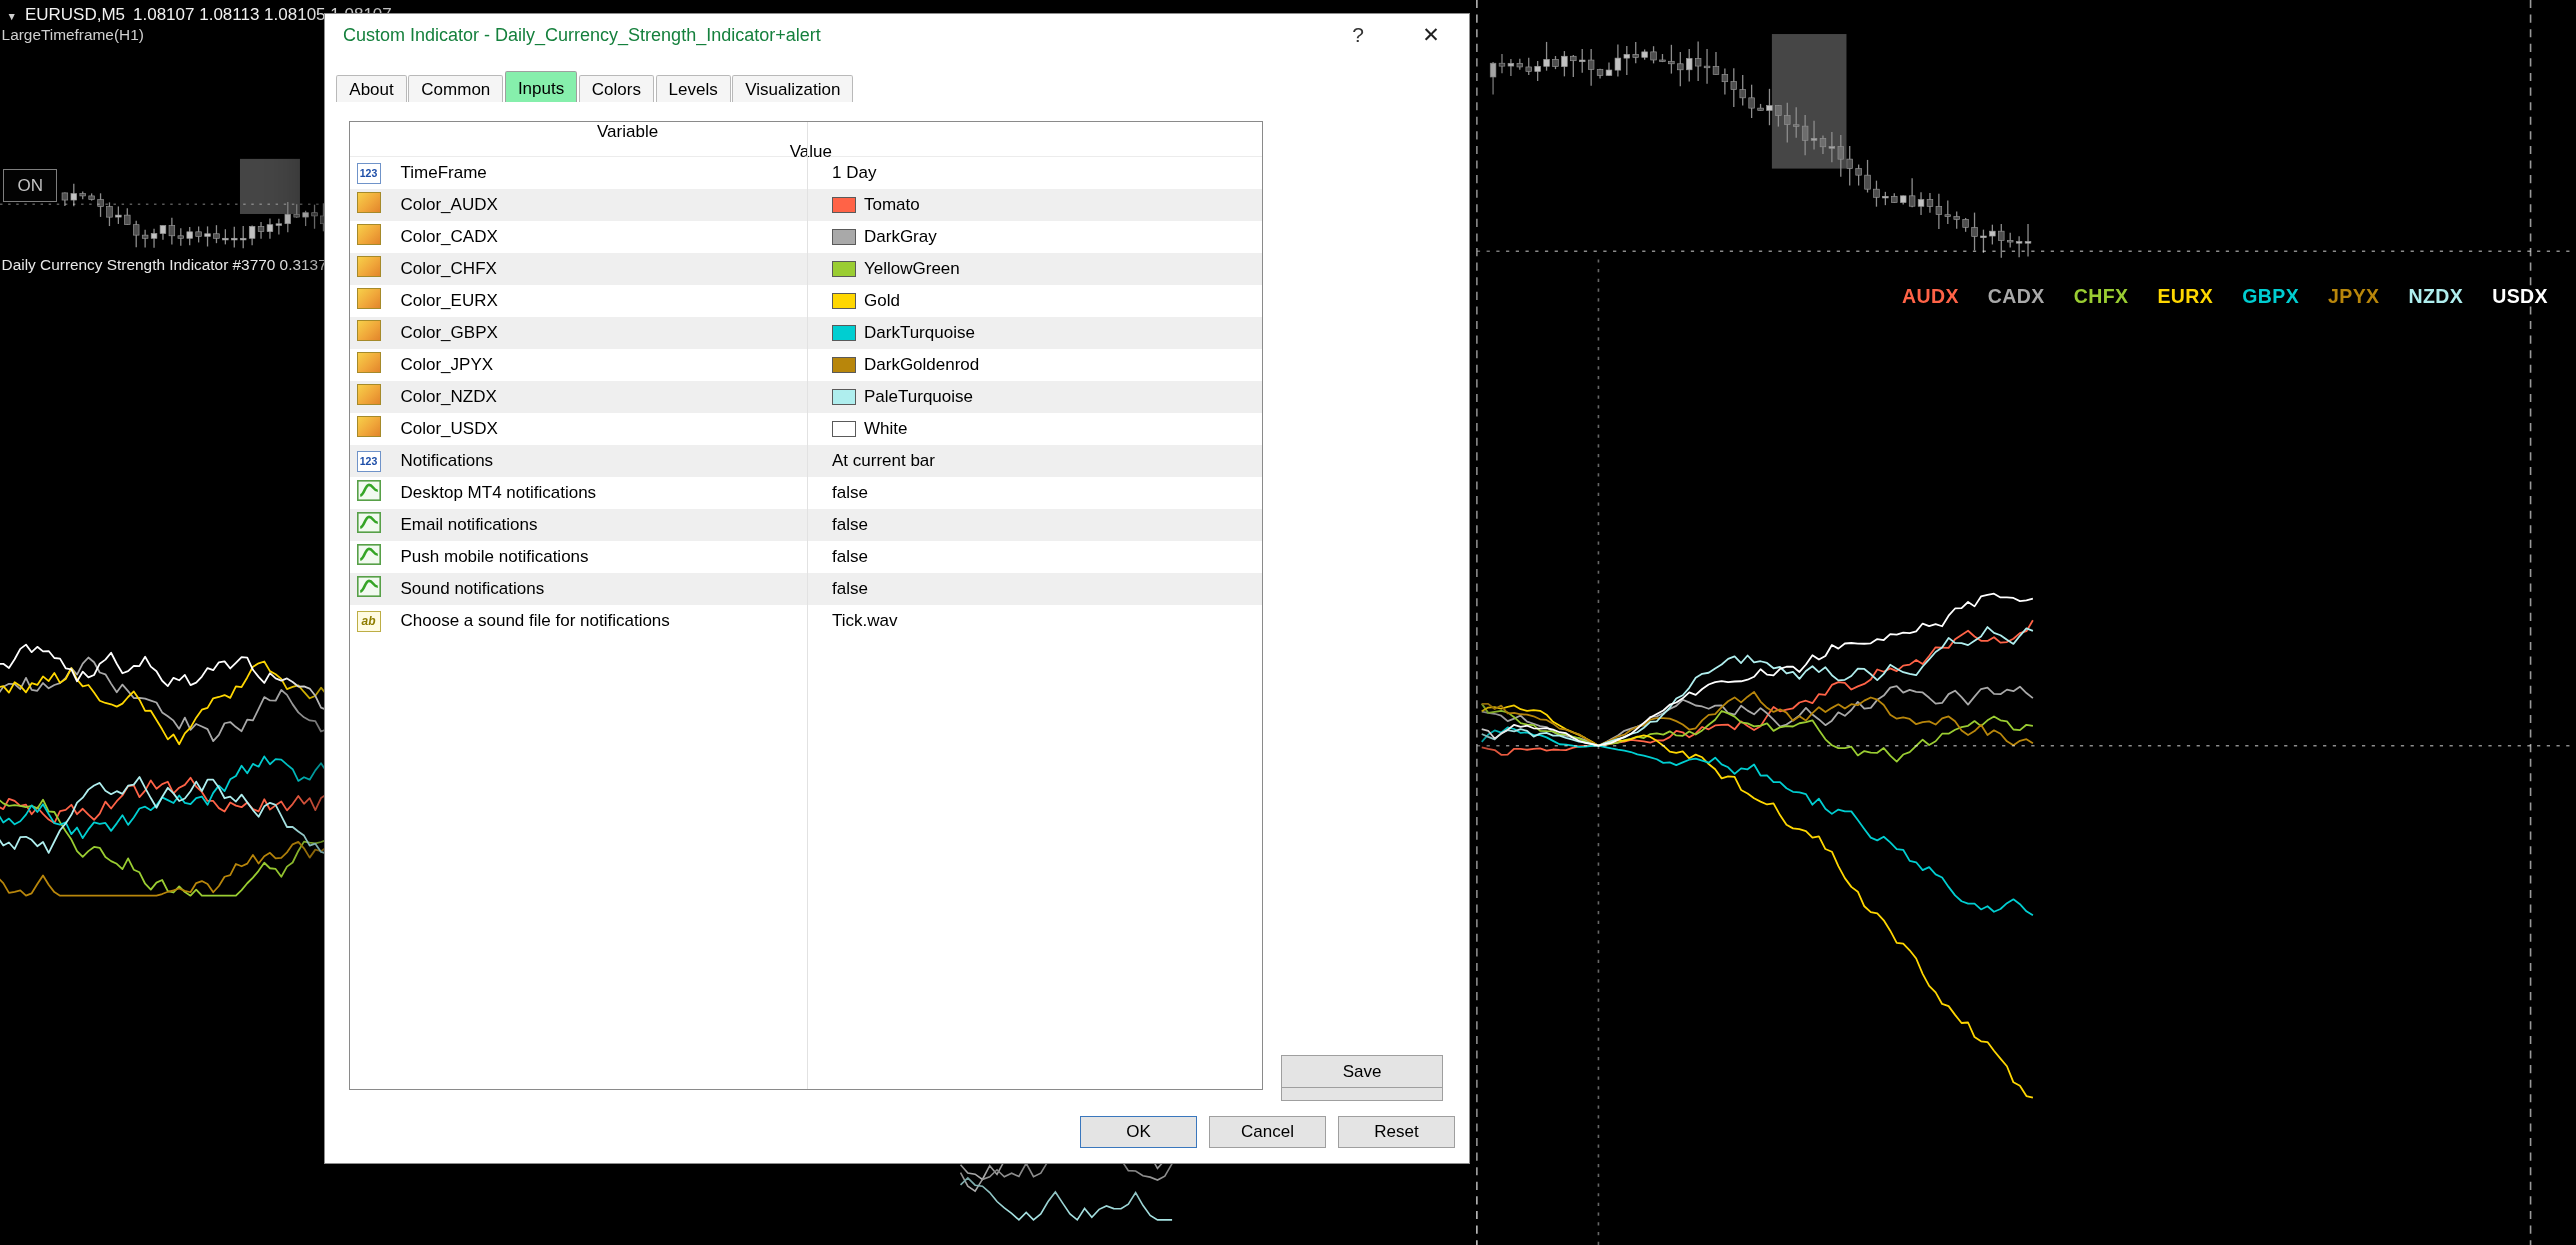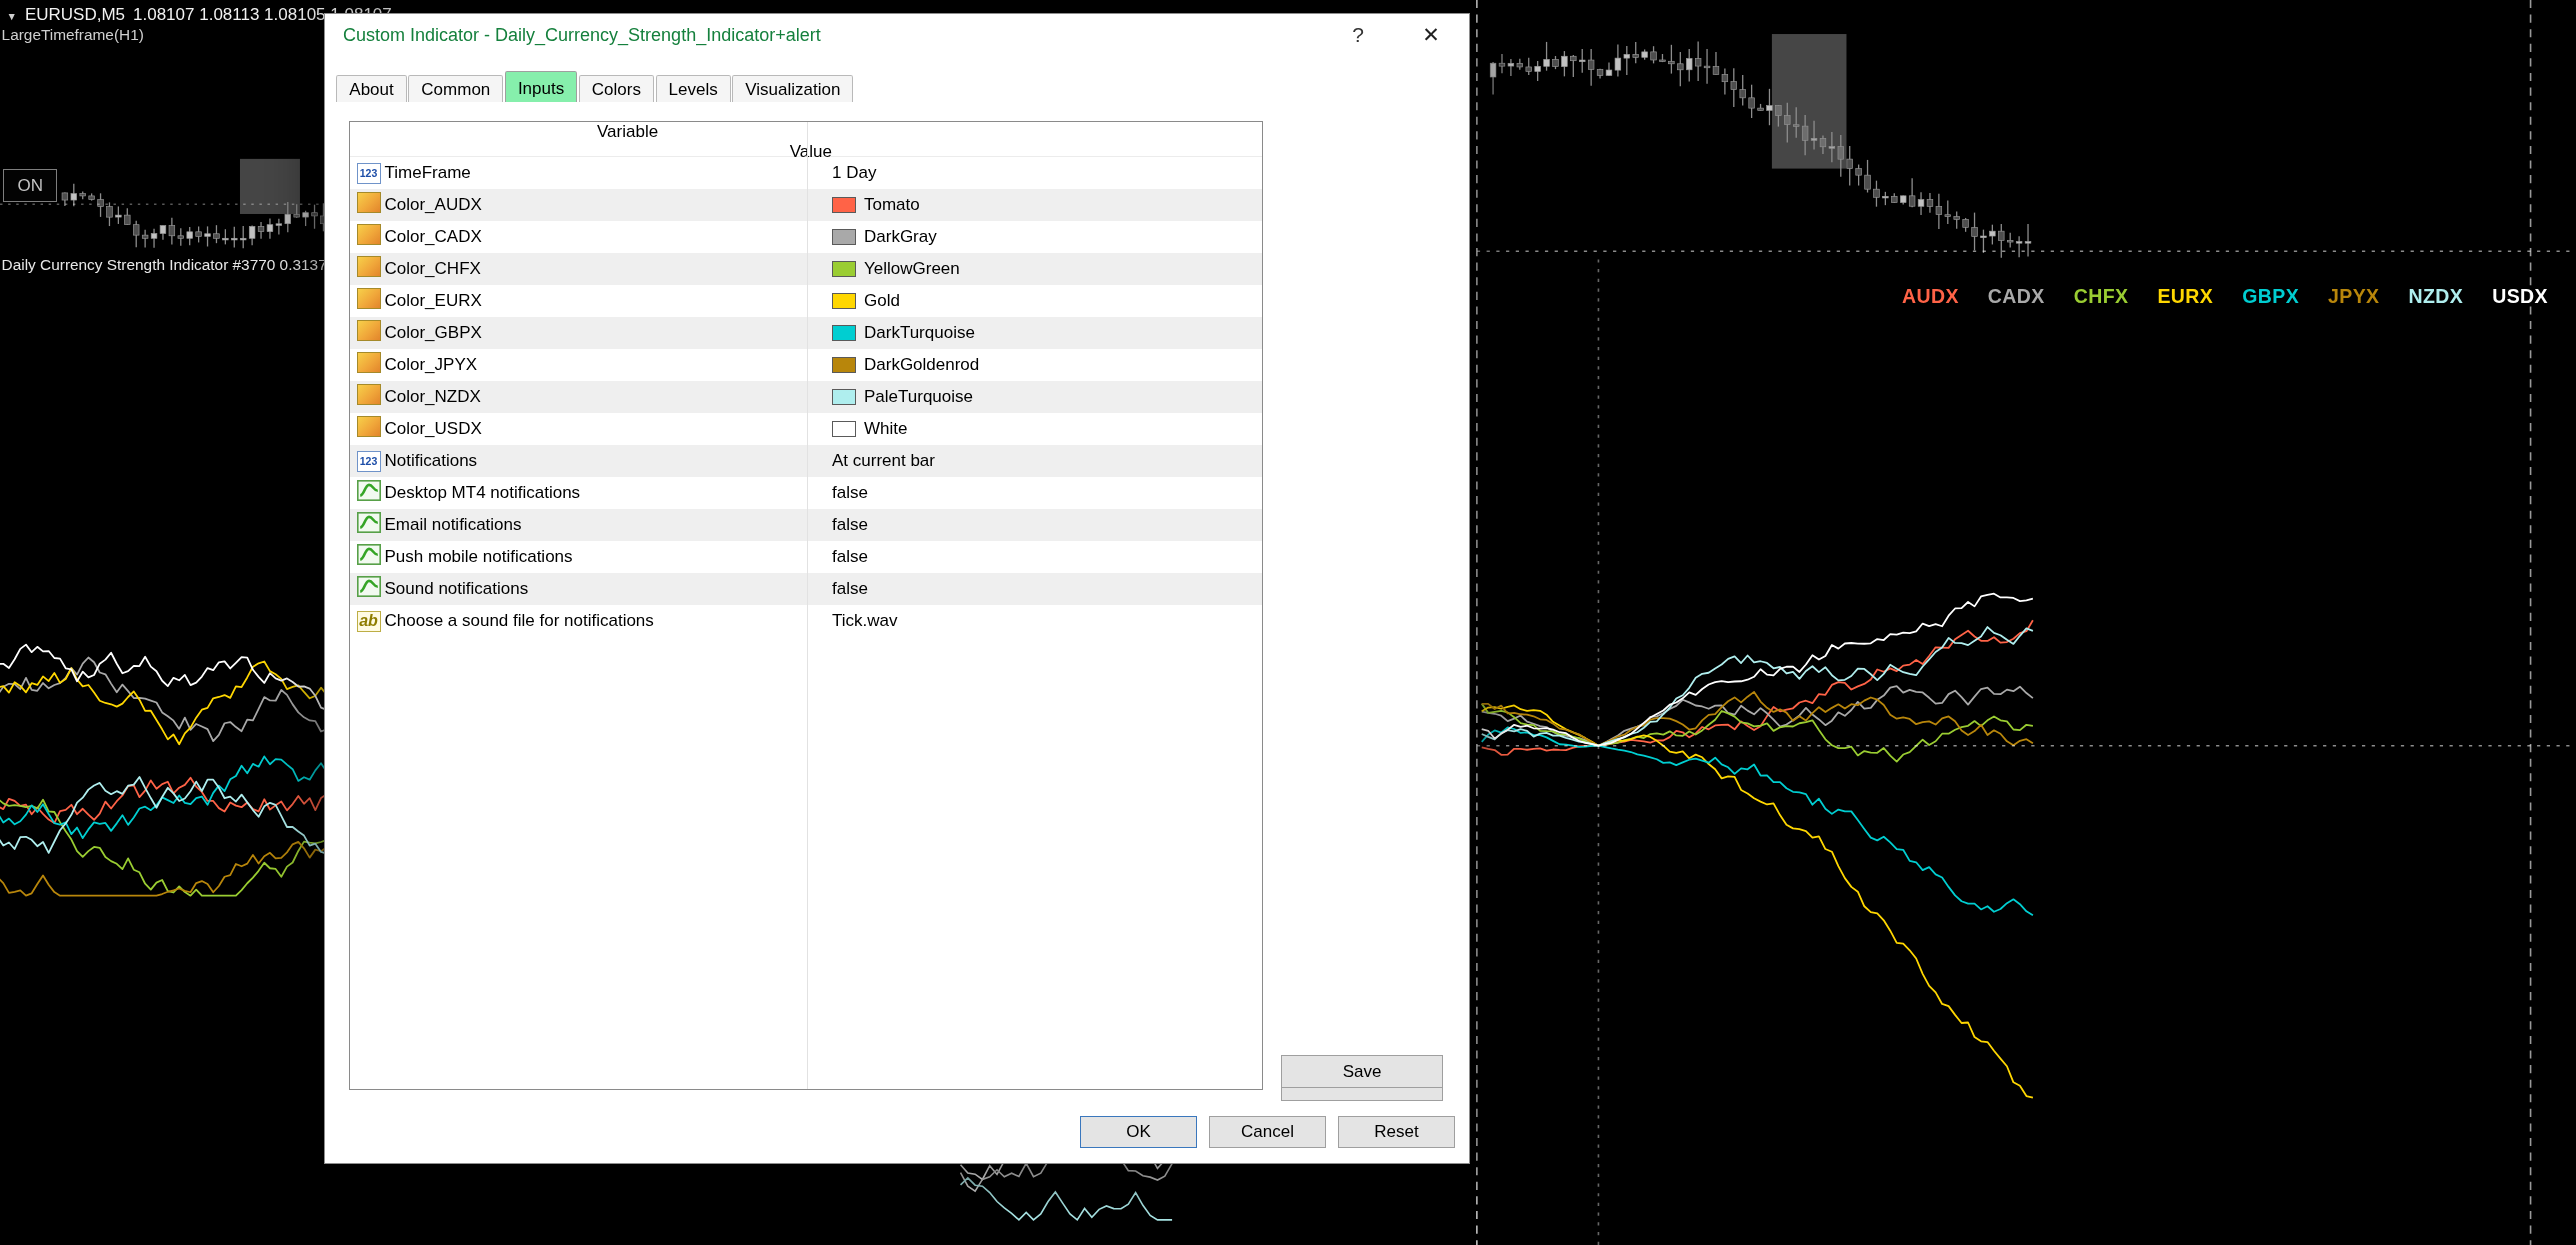--- a/index.html
+++ b/index.html
@@ -23,26 +23,26 @@
   .tab{box-sizing:border-box;height:27px;padding:4px 12px 0;font-size:17px;background:#f5f5f5;border:0.8px solid #b9b9b9;border-bottom:none;border-radius:2.4px 2.4px 0 0;margin-right:1.6px;color:#000;}
   .tab.active{height:31px;padding-top:6.5px;background:#86efac;border-color:#9f9f9f;}
   .table{position:absolute;left:24px;top:107px;width:914px;height:969px;border:0.8px solid #8a8a8a;background:#fff;box-sizing:border-box;}
   .table::after{content:"";position:absolute;left:457px;top:0;bottom:0;width:0.8px;background:#e2e2e2;}
   .thead{display:flex;height:34px;align-items:center;border-bottom:0.8px solid #ececec;flex-direction:column;}
   .hc{font-size:17px;color:#000;}
   .hc.v1{width:457px;padding-left:19.5px;box-sizing:border-box;}
   .hc.v2{flex:1;padding-left:9.7px;}
   .trow{display:flex;height:32px;align-items:center;}
   .trow:nth-child(even){background:#efefef;}
-  .cvar{width:457px;box-sizing:border-box;display:flex;align-items:center;gap:4px;padding-left:6.5px;font-size:17px;white-space:nowrap;}
+  .cvar{width:457px;box-sizing:border-box;display:flex;align-items:center;gap:20px;padding-left:6.5px;font-size:17px;white-space:nowrap;}
   .cval{flex:1;display:flex;align-items:center;gap:8px;padding-left:25px;font-size:17px;white-space:nowrap;}
   .ic{width:24px;height:21px;box-sizing:border-box;display:inline-flex;align-items:center;justify-content:center;flex:0 0 auto;}
   .ic-num{background:#fff;border:0.8px solid #6f93c9;color:#1d4ea8;font-size:10.5px;font-weight:700;}
   .ic-color{background:linear-gradient(135deg,#f7d04a 0%,#f0a73a 55%,#e2852b 100%);border:0.8px solid #a58a2a;}
-  .ic-ab{background:#fffbe2;border:0.8px solid #bdae45;color:#8f7d00;font-size:16px;font-weight:700;font-style:italic;}
+  .ic-ab{background:#fffbe2;border:0.8px solid #bdae45;color:#8f7d00;font-size:12px;font-weight:700;font-style:italic;}
   .swatch{width:24px;height:16px;border:0.8px solid #5a5a5a;box-sizing:border-box;flex:0 0 auto;}
   .btn{position:absolute;box-sizing:border-box;background:#e4e4e4;border:0.8px solid #9f9f9f;font-size:17px;font-family:inherit;display:flex;align-items:center;justify-content:center;color:#000;}
   .btn-load{left:956px;top:1048px;width:162px;height:39px;}
   .btn-save{left:956px;top:1041px;width:162px;height:33px;}
   .btn-ok{left:755px;top:1102px;width:117px;height:32px;border:1.6px solid #3a77bd;}
   .btn-cancel{left:884px;top:1102px;width:117px;height:32px;}
   .btn-reset{left:1013px;top:1102px;width:117px;height:32px;}
 </style>
 </head>
 <body>

